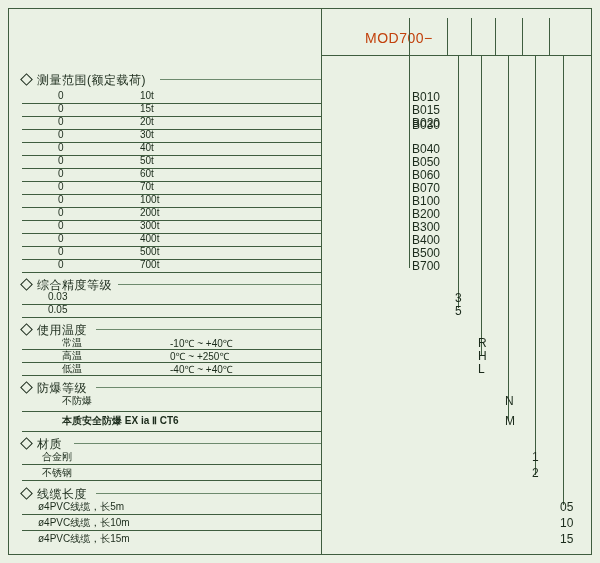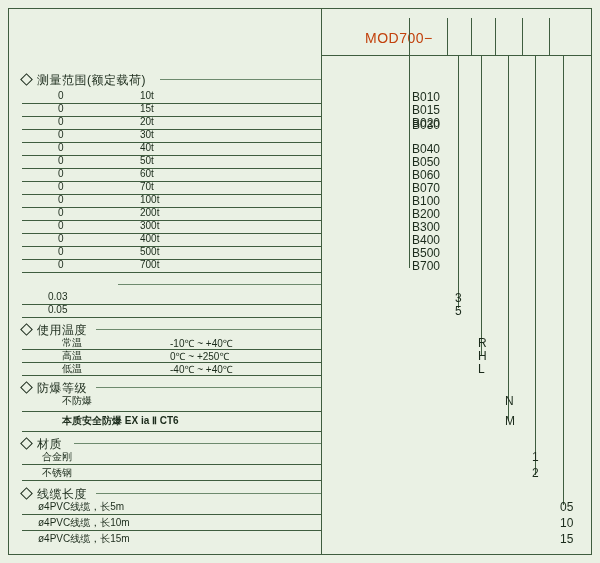--- a/index.html
+++ b/index.html
@@ -233,20 +233,23 @@
   <div class="hline" style="left:22px; top:259px; width:299px;"></div>
   <div class="code" style="left:412px; top:246px;">B500</div>
 
   <div class="row" style="left:0; top:259px; width:321px;">
     <span class="lbl" style="left:58px;">0</span>
     <span class="val" style="left:140px;">700t</span>
   </div>
   <div class="hline" style="left:22px; top:272px; width:299px;"></div>
   <div class="code" style="left:412px; top:259px;">B700</div>
 
+  <div class="section-head" style="left:22px; top:277px;">
+    <span class="dia"></span><span class="txt">综合精度等级</span>
+  </div>
   <div class="hrule" style="left:118px; top:284px; width:203px;"></div>
 
   <div class="row" style="left:0; top:291px; width:321px;">
     <span class="lbl" style="left:48px;text-align:right;">0.03</span>
   </div>
   <div class="hline" style="left:22px; top:304px; width:299px;"></div>
   <div class="code" style="left:455px; top:291px;">3</div>
 
   <div class="row" style="left:0; top:304px; width:321px;">
     <span class="lbl" style="left:48px;">0.05</span>

